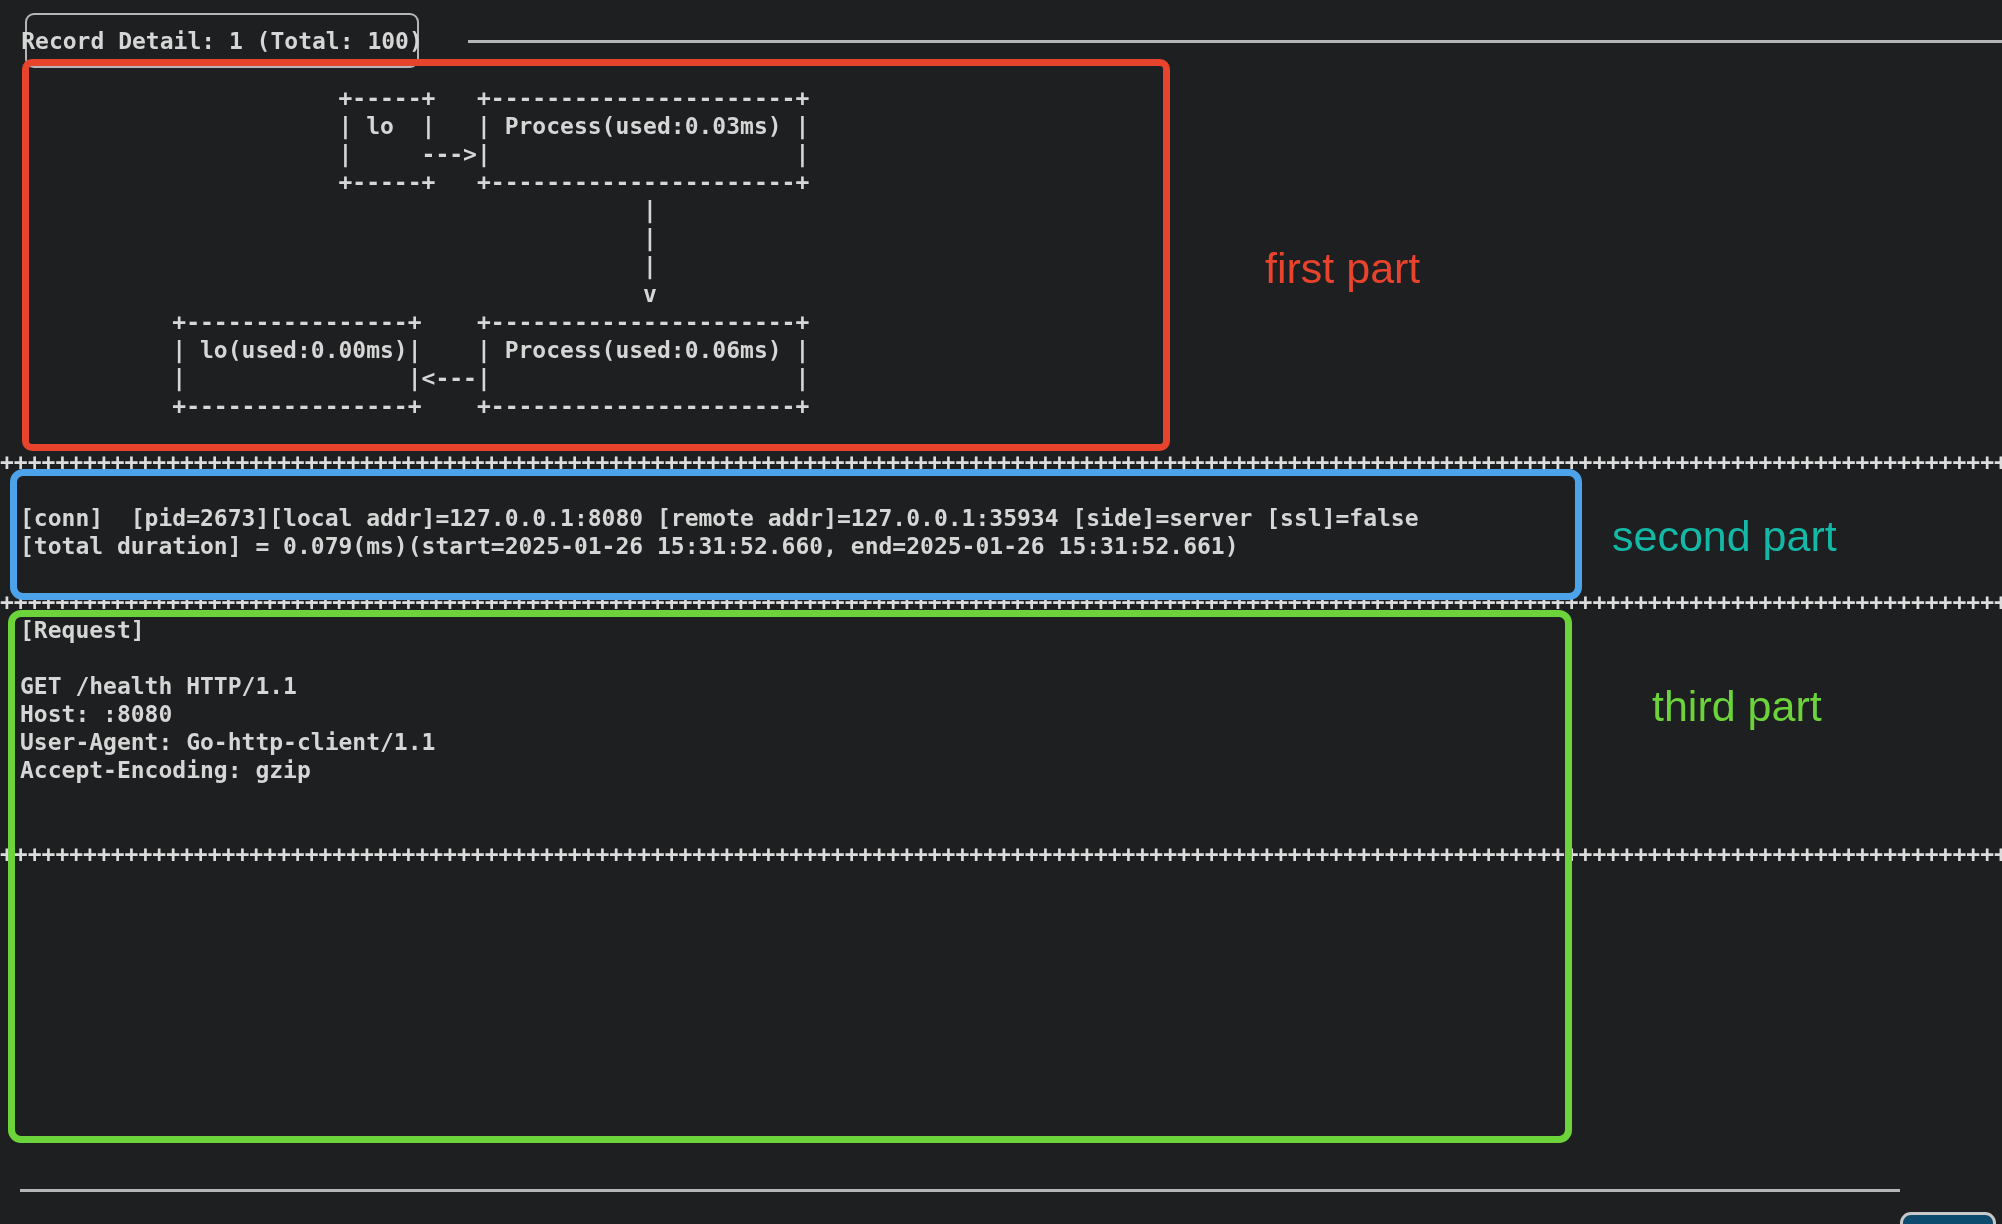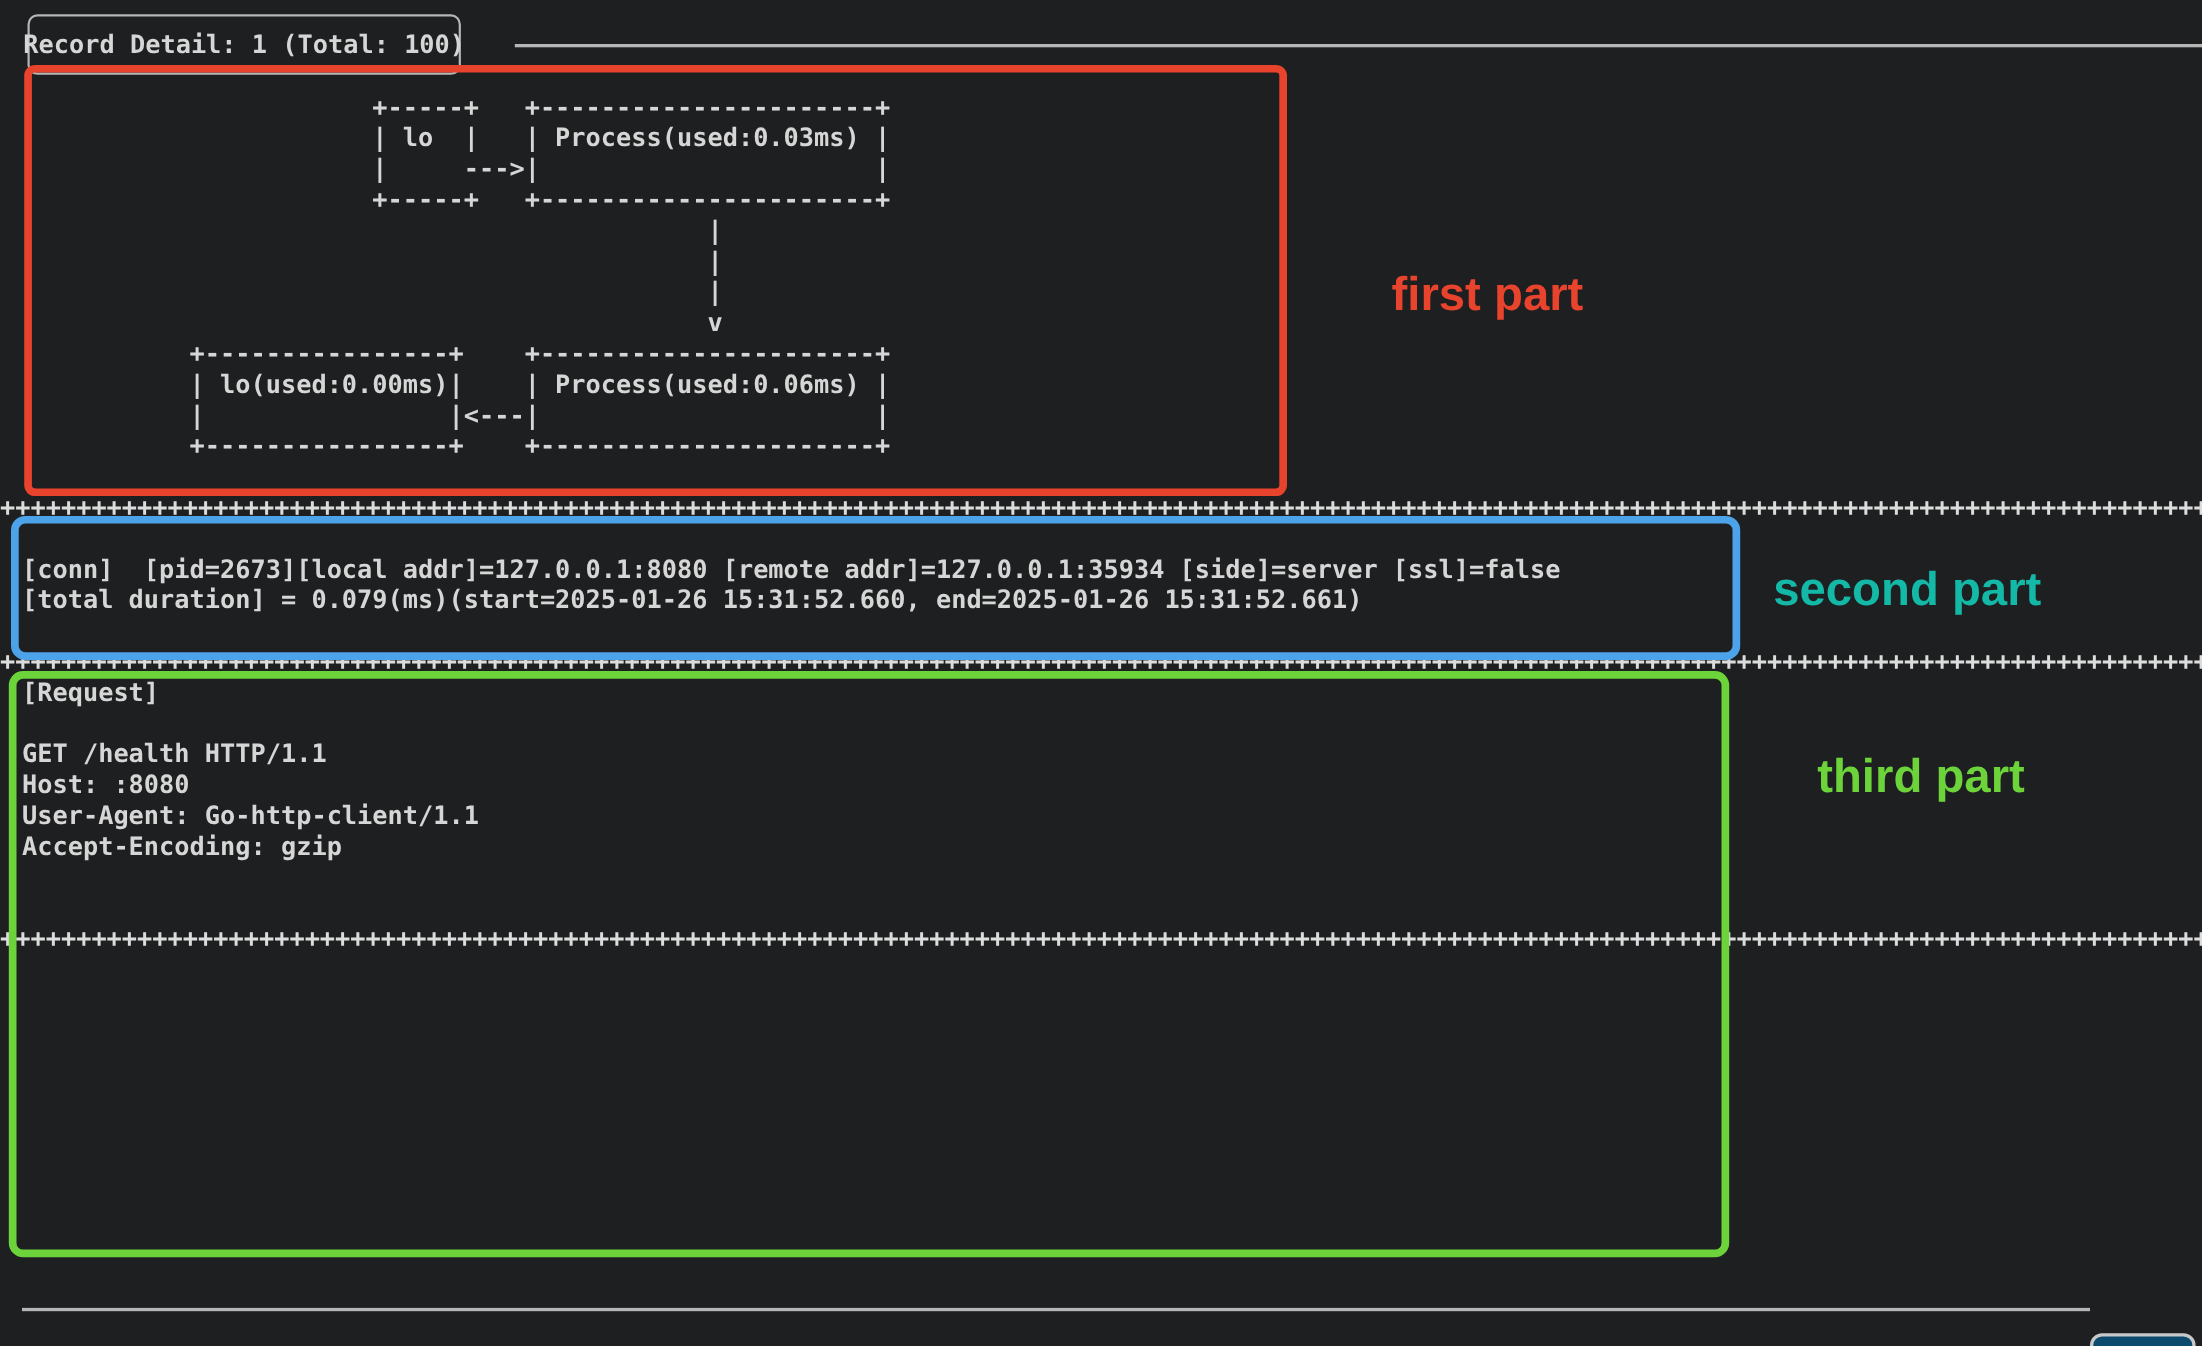--- a/index.html
+++ b/index.html
@@ -42,21 +42,21 @@
   .txt{left:20px;z-index:1;}
   .sep{left:0;width:2002px;overflow:hidden;z-index:1;}
   .sep pre{color:#dcdcdc;}
   
   .ann-box{box-sizing:border-box;z-index:5;background:transparent;}
   .box-first {left:22px; top:59px;  width:1148px;height:392px;border:7px solid #e8432c;border-radius:10px;}
   .box-second{left:10px; top:469px; width:1572px;height:131px;border:7px solid #4da3ea;border-radius:13px;}
   .box-third {left:8px;  top:610px; width:1564px;height:533px;border:7px solid #6cd43a;border-radius:13px;}
   .ann-label{
     font-family:"Liberation Sans", sans-serif;
-    font-size:43px;line-height:1.05;font-weight:700;
+    font-size:43px;line-height:1.05;font-weight:400;
     z-index:5;white-space:nowrap;
   }
   .lbl-first {left:1265px;top:246px;color:#e8432c;}
   .lbl-second{left:1612px;top:514px;color:#14b8a6;}
   .lbl-third {left:1636px;top:684px;color:#6cd43a;margin-left:16px;}
 </style>
 </head>
 <body>
 
 <div id="screen">

